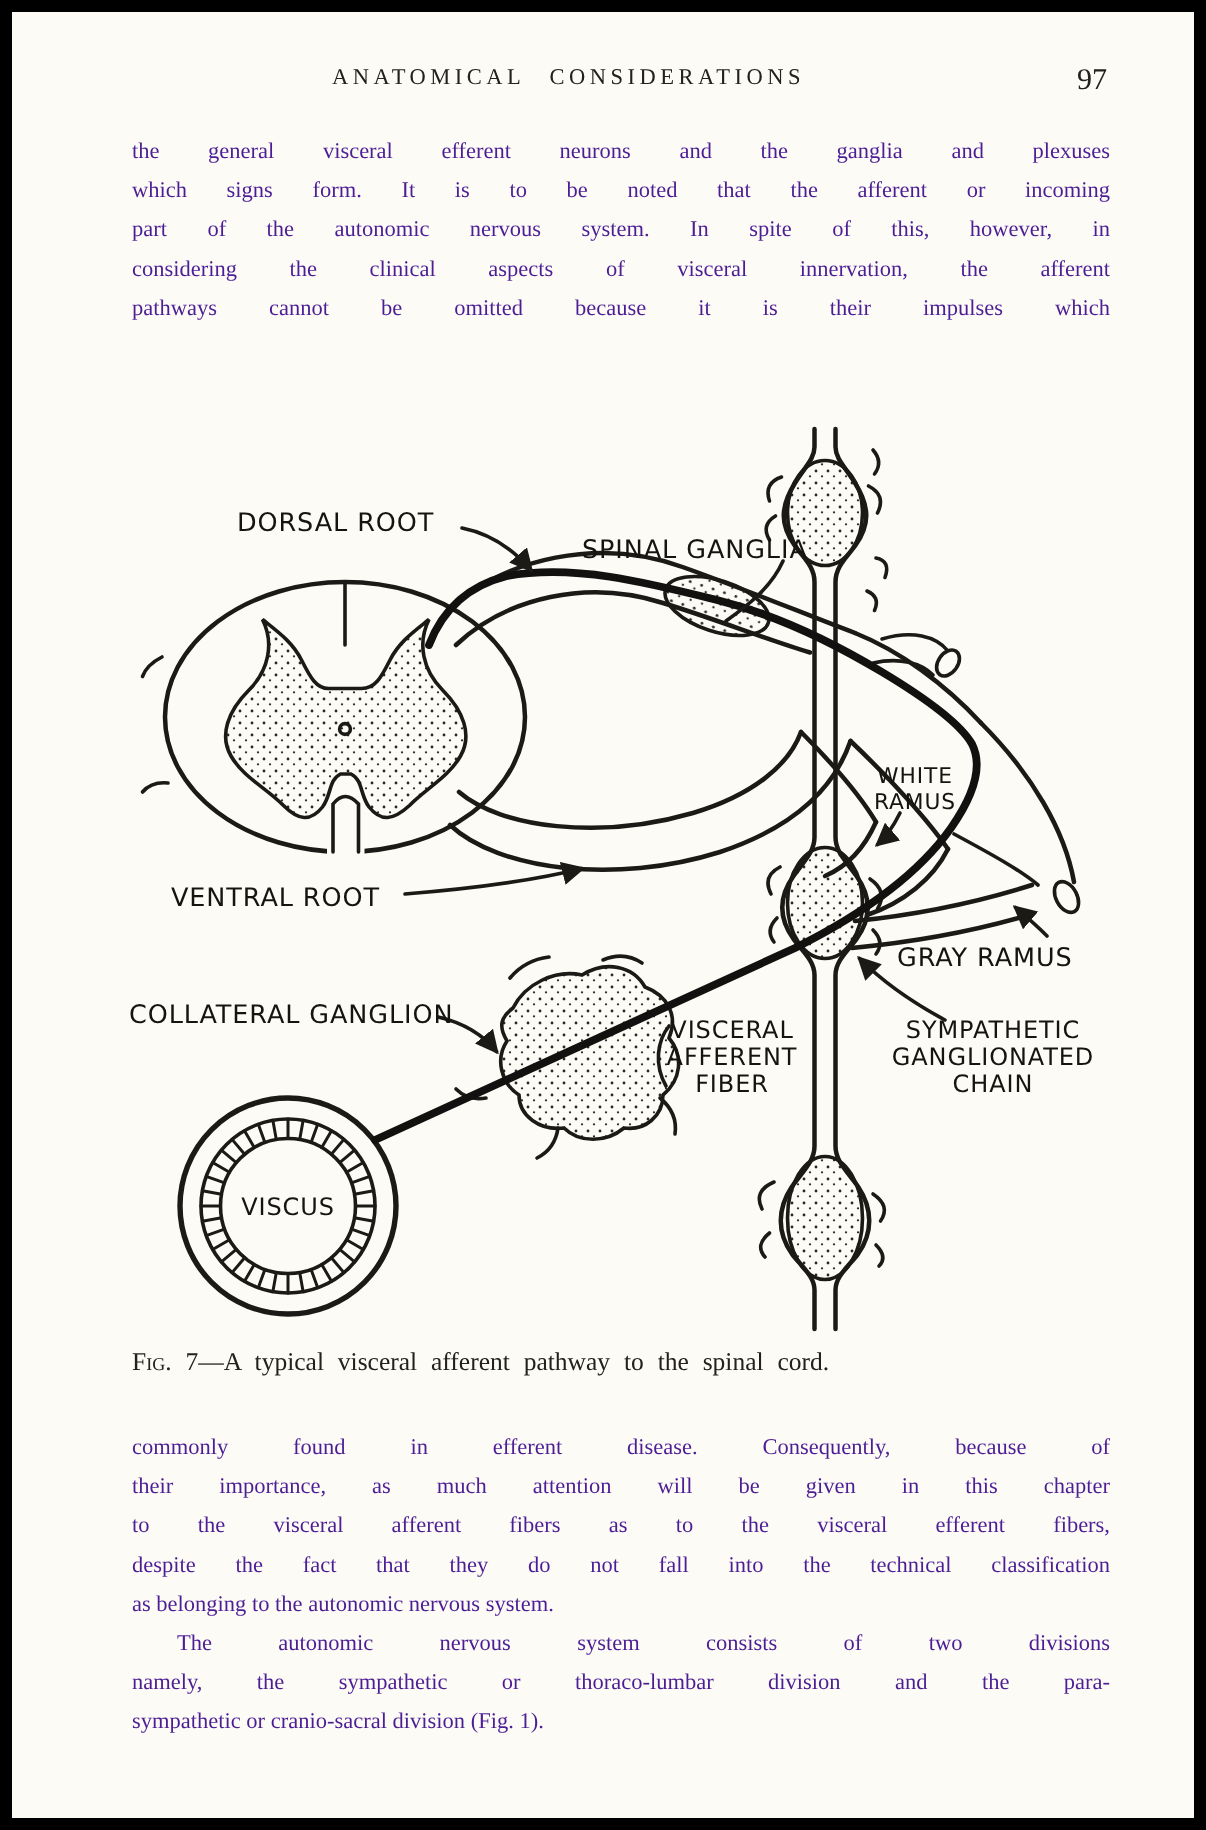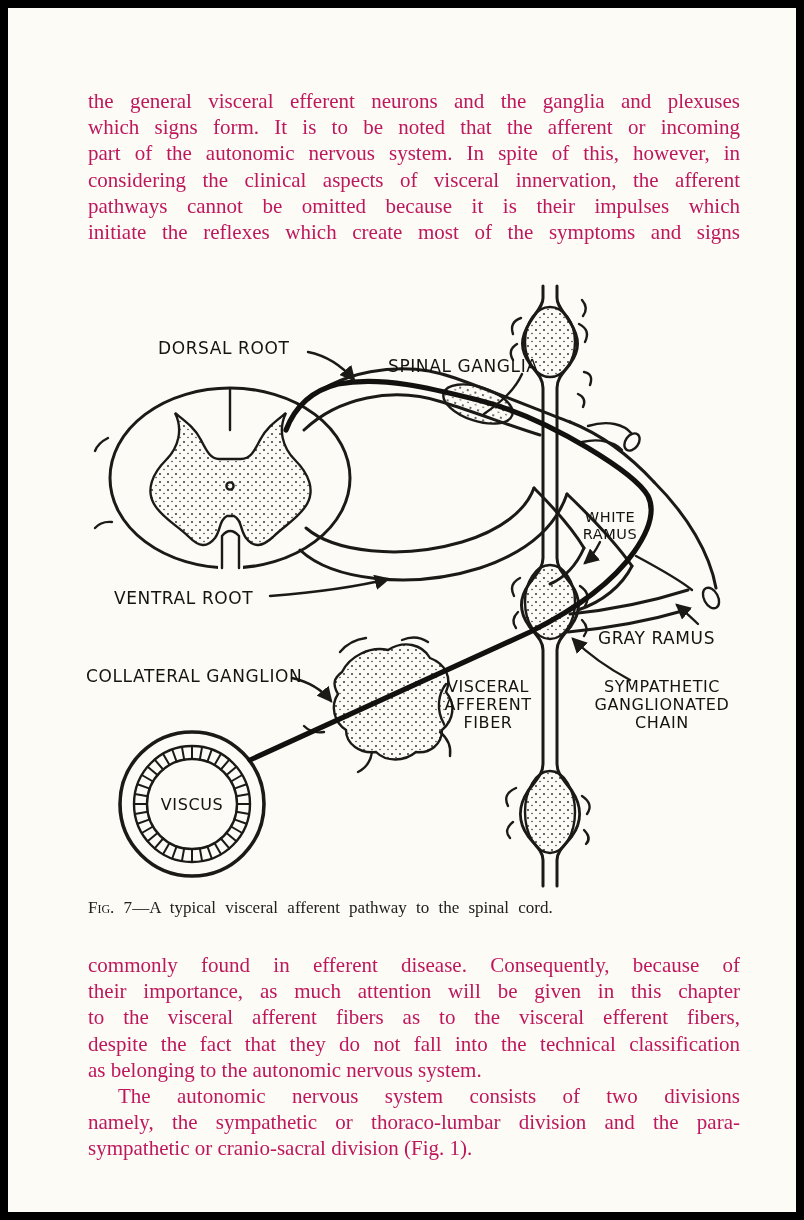--- a/index.html
+++ b/index.html
@@ -1,21 +1,21 @@
 <!DOCTYPE html>
 <html><head>
 <meta charset="utf-8">
 <style>
   html,body{margin:0;padding:0;background:#2a2a2a;}
   .page{width:804px;height:1220px;background:#000;box-sizing:border-box;padding:8px;position:relative;font-family:"Liberation Serif",serif;}
   .paper{width:788px;height:1204px;background:#fcfbf6;position:relative;overflow:hidden;}
   .header{position:absolute;top:36px;left:80px;width:652px;height:26px;}
   .running-title{position:absolute;left:0;right:70px;text-align:center;font-size:15px;letter-spacing:3px;word-spacing:10px;color:#23201d;}
   .page-num{position:absolute;right:2px;top:-2px;font-size:20px;color:#23201d;}
-  .bodytext{position:absolute;left:80px;width:652px;color:#be185d;font-size:21px;line-height:26.2px;}
+  .bodytext{position:absolute;left:80px;width:652px;color:#4c1d95;font-size:15px;line-height:26.2px;}
   #para1{top:80px;}
   #paras23{top:944px;}
   .tline{text-align:justify;text-align-last:justify;white-space:normal;}
   .tline.last{text-align-last:left;}
   .tline.indent{text-indent:30px;}
   .figwrap{position:absolute;left:62px;top:272px;width:680px;height:615px;}
   .caption{position:absolute;left:80px;top:888px;width:652px;text-align:left;color:#23201d;font-size:17px;line-height:23px;word-spacing:5px;}
   .caption .sc{font-variant:small-caps;}
   .ln{fill:none;stroke:#1c1a17;stroke-width:3;stroke-linecap:round;}
   .ln2{fill:none;stroke:#1c1a17;stroke-width:2.4;stroke-linecap:round;}
@@ -25,28 +25,31 @@
   .lbl{font-family:"DejaVu Sans",sans-serif;font-size:17px;fill:#16140f;letter-spacing:0.6px;}
   .lbl.small{font-size:14.5px;}
   .lbl.mid{font-size:16px;}
 </style>
 </head>
 <body>
 
 <div class="page">
   <div class="paper">
 
+    <div class="header">
+      <div class="running-title">ANATOMICAL CONSIDERATIONS</div>
+      <div class="page-num">97</div>
+    </div>
 
     <div id="para1" class="bodytext">
         <div class="tline">the general visceral efferent neurons and the ganglia and plexuses</div>
         <div class="tline">which signs form.  It is to be noted that the afferent or incoming</div>
         <div class="tline">part of the autonomic nervous system.  In spite of this, however, in</div>
         <div class="tline">considering the clinical aspects of visceral innervation, the afferent</div>
         <div class="tline">pathways cannot be omitted because it is their impulses which</div>
-        <div class="tline">initiate the reflexes which create most of the symptoms and signs</div>
       </div>
 
     <div class="figwrap">
       <svg width="680" height="615" viewBox="0 0 680 615" xmlns="http://www.w3.org/2000/svg">
         <defs>
           <pattern id="stip" width="8" height="8" patternUnits="userSpaceOnUse">
             <circle cx="2" cy="2" r="0.95" fill="#2b2824"></circle>
             <circle cx="6" cy="5.5" r="0.75" fill="#2b2824"></circle>
           </pattern>
           <marker id="ah" viewBox="0 0 10 10" refX="8.5" refY="5" markerWidth="6.5" markerHeight="6.5" orient="auto-start-reverse">

